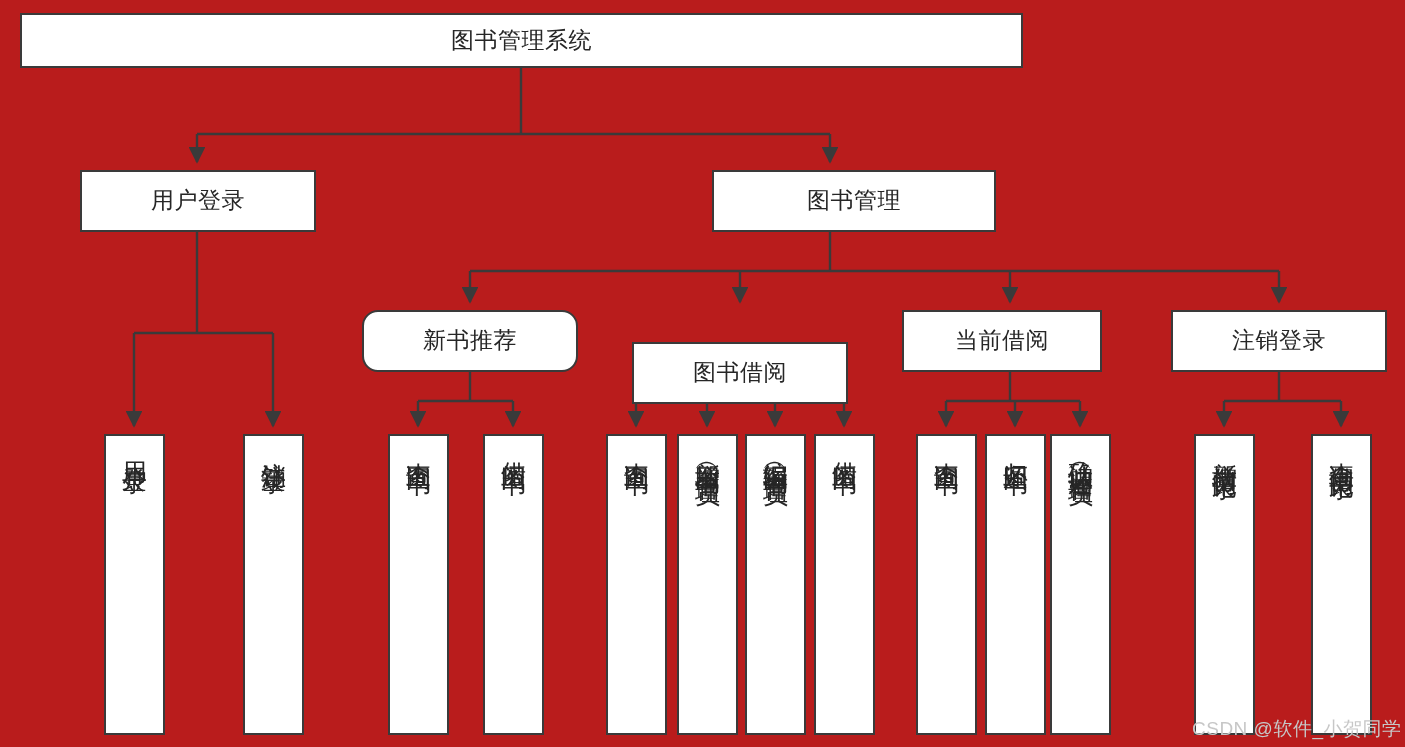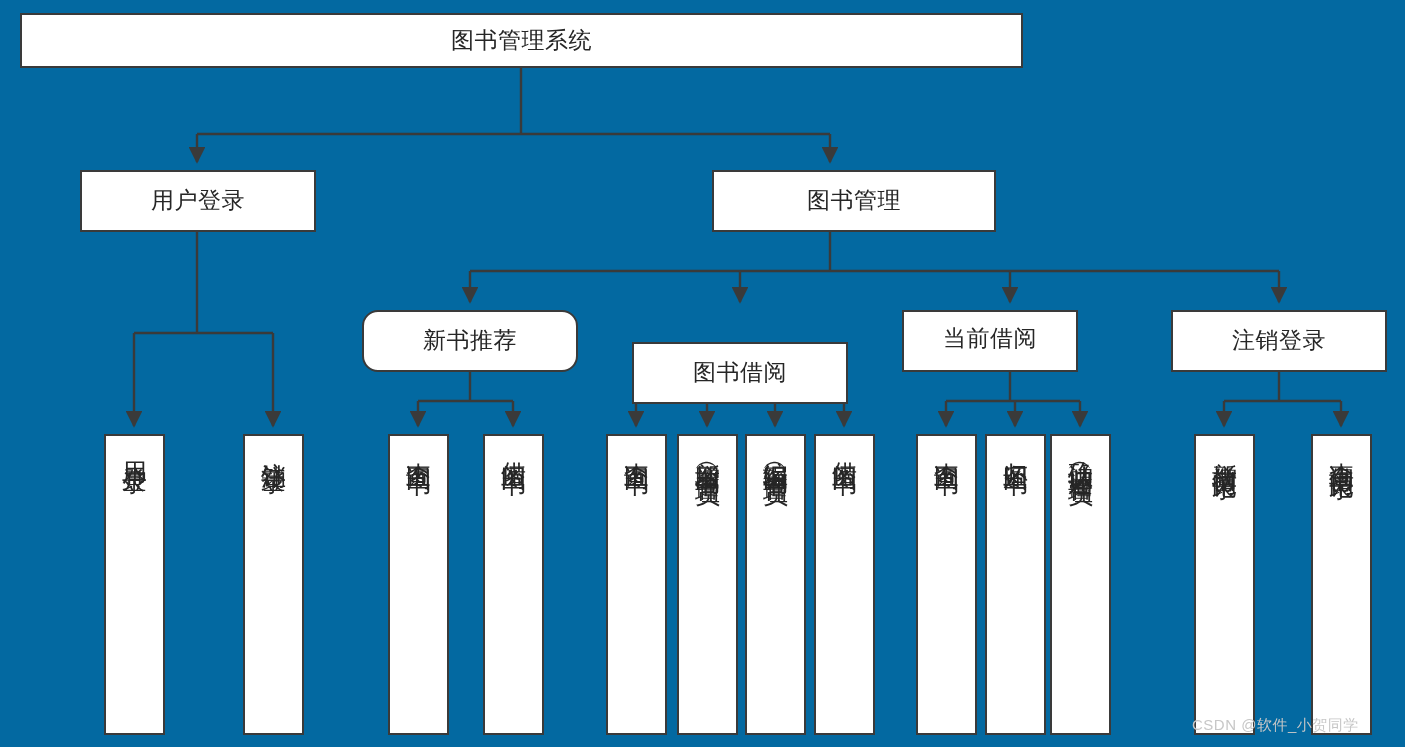--- a/index.html
+++ b/index.html
@@ -7,21 +7,21 @@
     padding: 0;
     background: #ffffff;
   }
   body {
     font-family: "Liberation Sans", "DejaVu Sans", sans-serif;
   }
   #canvas {
     position: relative;
     width: 1405px;
     height: 747px;
-    background: #0369a1;
+    background: #b91c1c;
     overflow: hidden;
   }
   svg.wires {
     position: absolute;
     left: 0;
     top: 0;
     width: 1405px;
     height: 747px;
     pointer-events: none;
   }
@@ -58,21 +58,21 @@
   .node.vert .lbl {
     writing-mode: vertical-rl;
     text-orientation: upright;
     font-size: 25px;
     line-height: 1.0;
     letter-spacing: 3px;
     white-space: nowrap;
   }
   .watermark {
     position: absolute;
-    font-size: 15px;
+    font-size: 19px;
     color: #c7c7c7;
     white-space: nowrap;
     letter-spacing: 0.5px;
   }
 </style>
 </head>
 <body>
 
 <div id="canvas">
 
@@ -136,21 +136,21 @@
   <div class="node horiz" style="left:712px; top:170px; width:284px; height:62px;">
     <span class="lbl">图书管理</span>
   </div>
 
   <div class="node horiz" style="left:362px; top:310px; width:216px; height:62px;border-radius:16px;">
     <span class="lbl">新书推荐</span>
   </div>
   <div class="node horiz" style="left:632px; top:310px; width:216px; height:62px;margin-top:32px;">
     <span class="lbl">图书借阅</span>
   </div>
-  <div class="node horiz" style="left:902px; top:310px; width:176px; height:62px;font-family:Liberation Mono, monospace;">
+  <div class="node horiz" style="left:902px; top:310px; width:200px; height:62px;">
     <span class="lbl">当前借阅</span>
   </div>
   <div class="node horiz" style="left:1171px; top:310px; width:216px; height:62px;">
     <span class="lbl">注销登录</span>
   </div>
 
   <div class="node vert" style="left:104px; top:434px; width:61px; height:301px;">
     <span class="lbl">用户登录</span>
   </div>
   <div class="node vert" style="left:243px; top:434px; width:61px; height:301px;">

